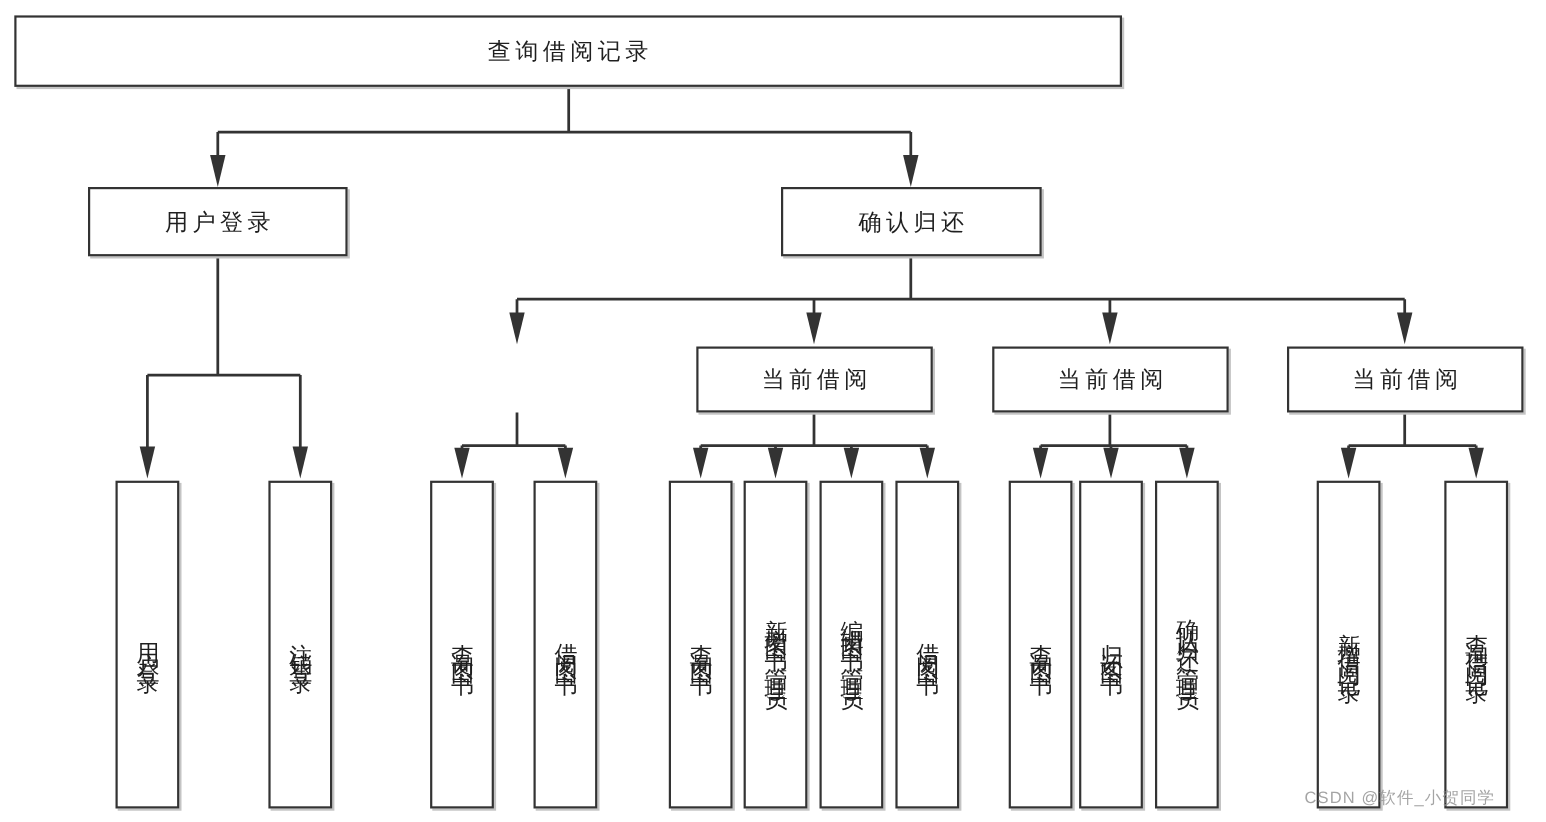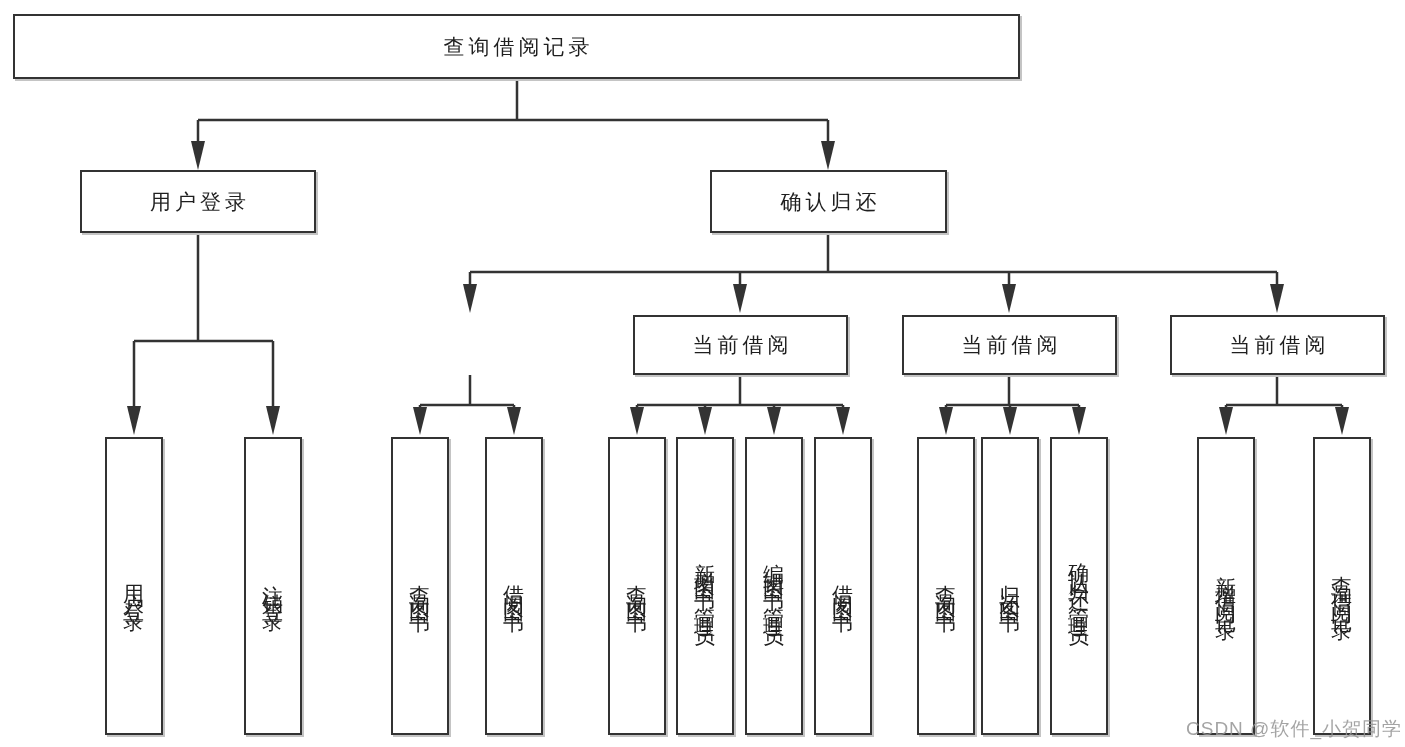--- a/index.html
+++ b/index.html
@@ -40,21 +40,21 @@
     text-orientation: mixed;
     font-size: 21px;
     letter-spacing: 9px;
     line-height: 1;
     white-space: nowrap;
   }
   .watermark {
     position: absolute;
     left: 1186px;
     top: 716px;
-    font-size: 19px;
+    font-size: 15px;
     letter-spacing: 1px;
     color: rgba(148, 148, 148, 0.85);
     z-index: 3;
     white-space: nowrap;
   }
 </style>
 </head>
 <body>
 
 <div class="canvas">

